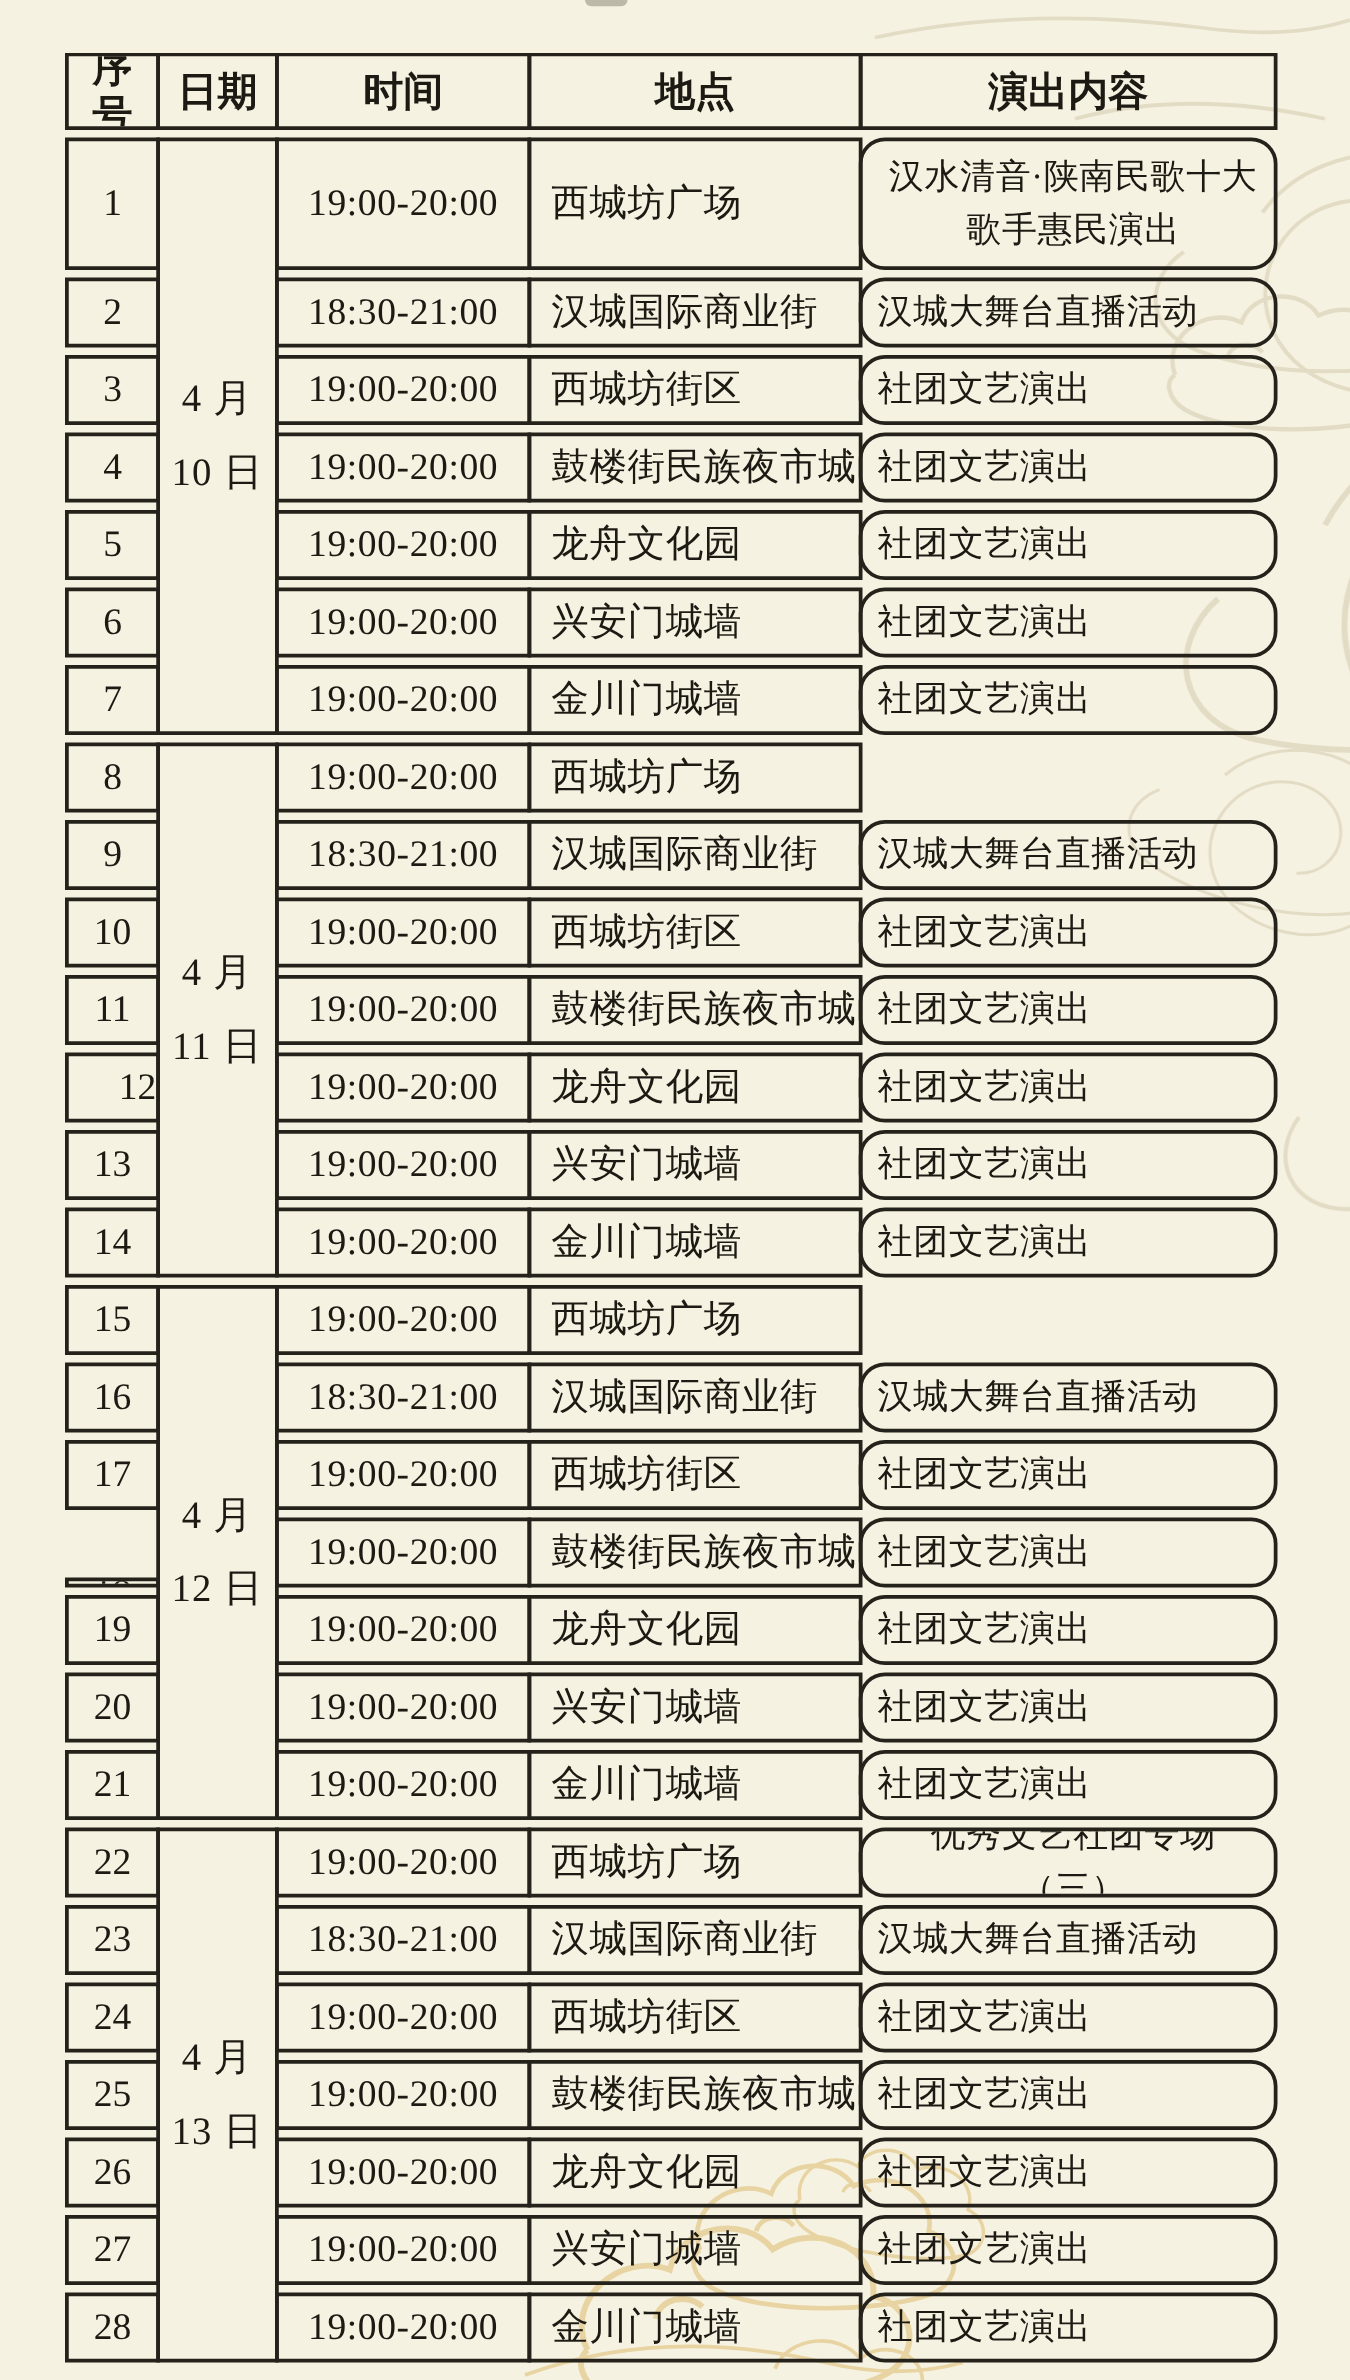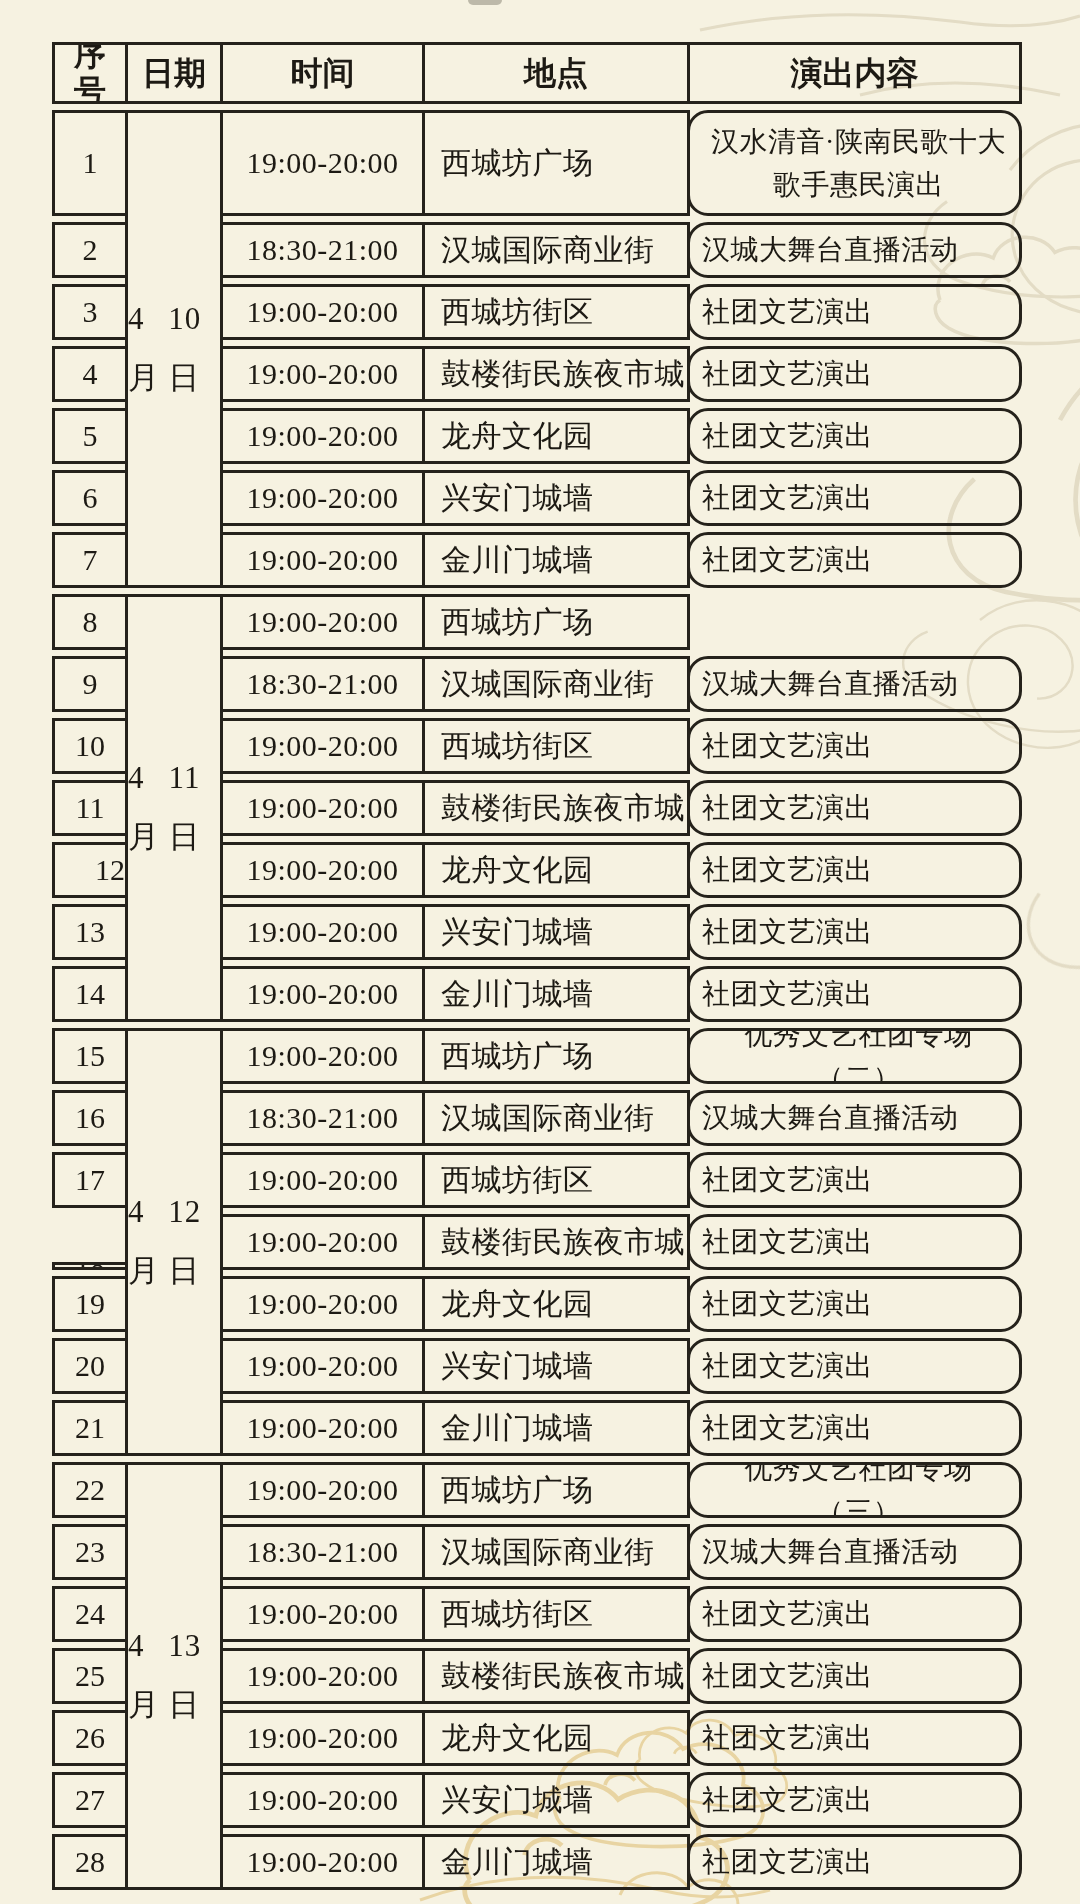--- a/index.html
+++ b/index.html
@@ -26,21 +26,21 @@
     box-sizing:border-box;
     display:flex;align-items:center;justify-content:center;
     font-size:30px;line-height:1.25;
     background:transparent;
     overflow:hidden;
   }
   .cell.shift{margin-left:-3px;}
   .header-cell{font-weight:700;font-size:32px;}
   .wrap-narrow{display:inline-block;width:1.15em;line-height:1.15;text-align:center;}
   .no-cell{font-size:30px;}
-  .date-cell{font-size:31px;line-height:1.9;letter-spacing:1px;}
+  .date-cell{flex-direction:column;font-size:31px;line-height:1.9;letter-spacing:1px;}
   .time-cell{font-size:30px;letter-spacing:.5px;}
   .place-cell{justify-content:flex-start;padding-left:16px;font-size:30px;letter-spacing:.5px;}
   .content-cell{
     justify-content:flex-start;text-align:center;
     padding-left:12px;padding-right:4px;
     font-size:28px;line-height:1.55;letter-spacing:.5px;border-radius:21px;
   }
 </style>
 </head>
 <body>
@@ -267,23 +267,20 @@
     </div>
     <div class="cell no-cell" style="grid-area: 16 / 1;">
       <span>15</span>
     </div>
     <div class="cell time-cell shift" style="grid-area: 16 / 3;">
       <span>19:00-20:00</span>
     </div>
     <div class="cell place-cell shift" style="grid-area: 16 / 4;">
       <span>西城坊广场</span>
     </div>
-    <div class="cell content-cell shift" style="grid-area: 16 / 5;">
-      <span>优秀文艺社团专场（二）</span>
-    </div>
     <div class="cell no-cell" style="grid-area: 17 / 1;">
       <span>16</span>
     </div>
     <div class="cell time-cell shift" style="grid-area: 17 / 3;">
       <span>18:30-21:00</span>
     </div>
     <div class="cell place-cell shift" style="grid-area: 17 / 4;">
       <span>汉城国际商业街</span>
     </div>
     <div class="cell content-cell shift" style="grid-area: 17 / 5;">

